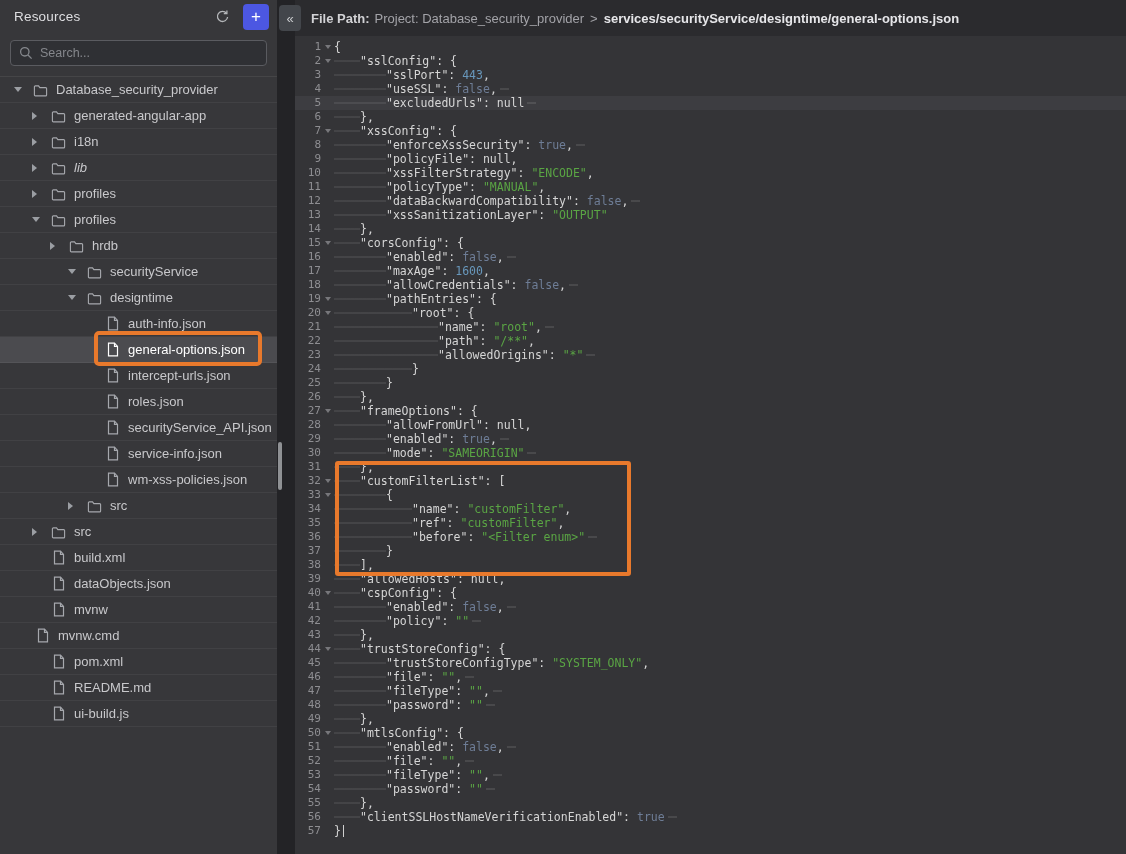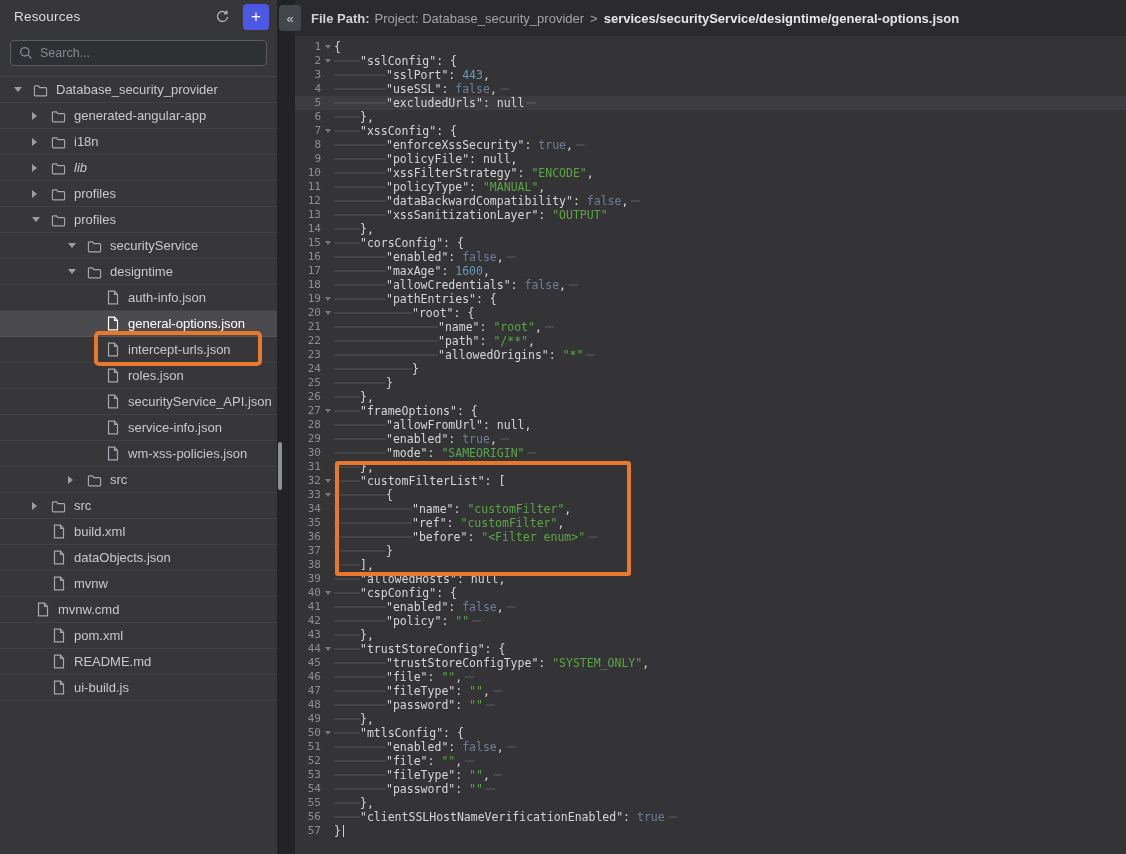--- a/index.html
+++ b/index.html
@@ -139,20 +139,29 @@
         </div>
         <div class="trow" style="padding-left: 32px;">
           <span class="caret open"></span>
           <span class="ticon">
             <svg width="15" height="14" viewBox="0 0 16 14">
               <path d="M1.5 12.2 V3.6 a1 1 0 0 1 1-1 h3.4 l1.4 1.9 h6.2 a1 1 0 0 1 1 1 v6.7 a1 1 0 0 1 -1 1 h-11 a1 1 0 0 1 -1-1 z"></path>
             </svg>
           </span>
           <span class="tlabel">profiles</span>
         </div>
+        <div class="trow" style="padding-left: 50px;">
+          <span class="caret closed"></span>
+          <span class="ticon">
+            <svg width="15" height="14" viewBox="0 0 16 14">
+              <path d="M1.5 12.2 V3.6 a1 1 0 0 1 1-1 h3.4 l1.4 1.9 h6.2 a1 1 0 0 1 1 1 v6.7 a1 1 0 0 1 -1 1 h-11 a1 1 0 0 1 -1-1 z"></path>
+            </svg>
+          </span>
+          <span class="tlabel">hrdb</span>
+        </div>
         <div class="trow" style="padding-left: 68px;">
           <span class="caret open"></span>
           <span class="ticon">
             <svg width="15" height="14" viewBox="0 0 16 14">
               <path d="M1.5 12.2 V3.6 a1 1 0 0 1 1-1 h3.4 l1.4 1.9 h6.2 a1 1 0 0 1 1 1 v6.7 a1 1 0 0 1 -1 1 h-11 a1 1 0 0 1 -1-1 z"></path>
             </svg>
           </span>
           <span class="tlabel">securityService</span>
         </div>
         <div class="trow" style="padding-left: 68px;">

